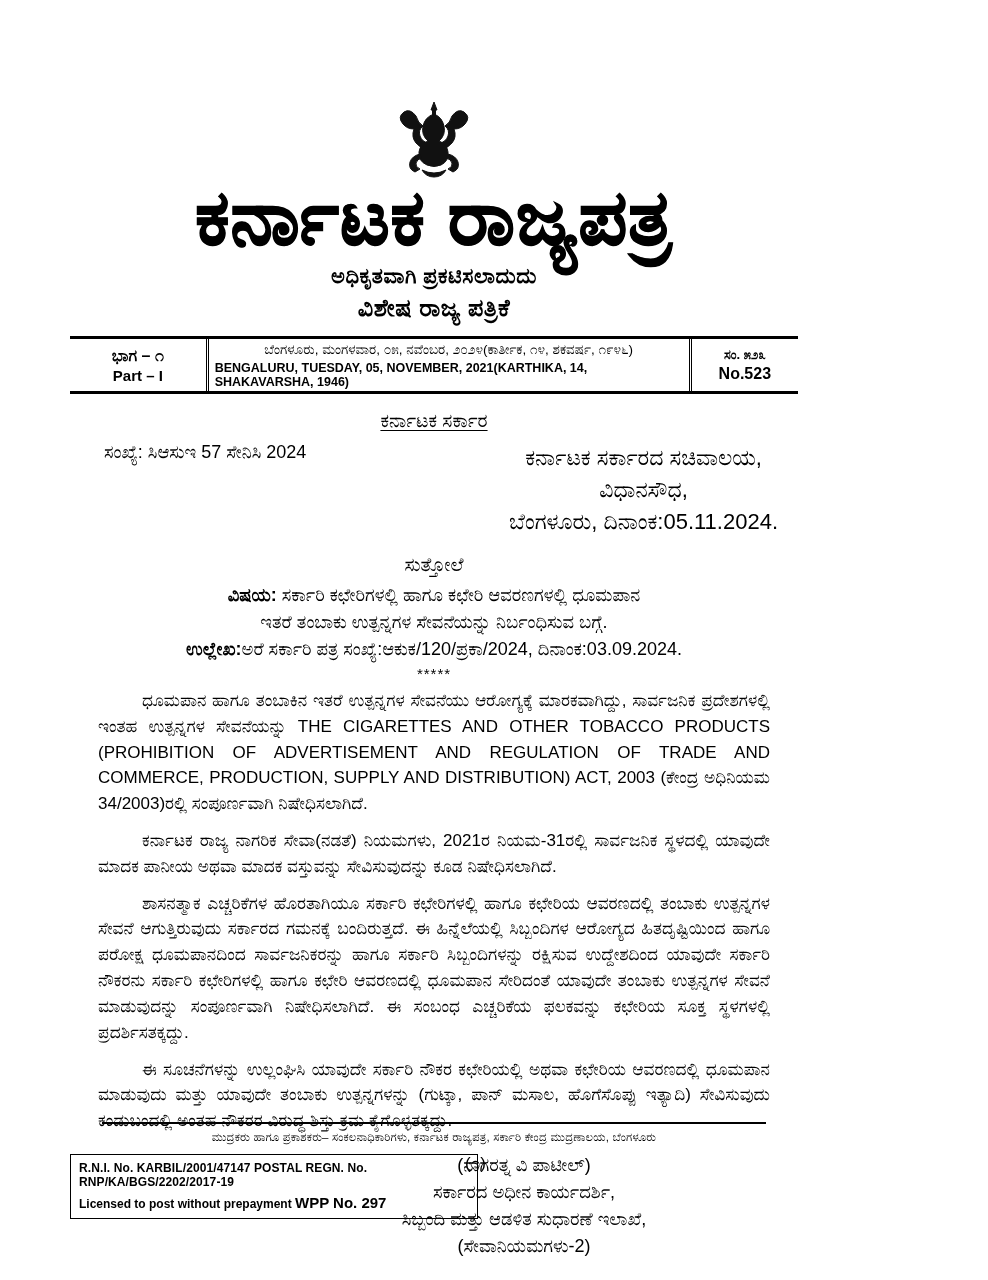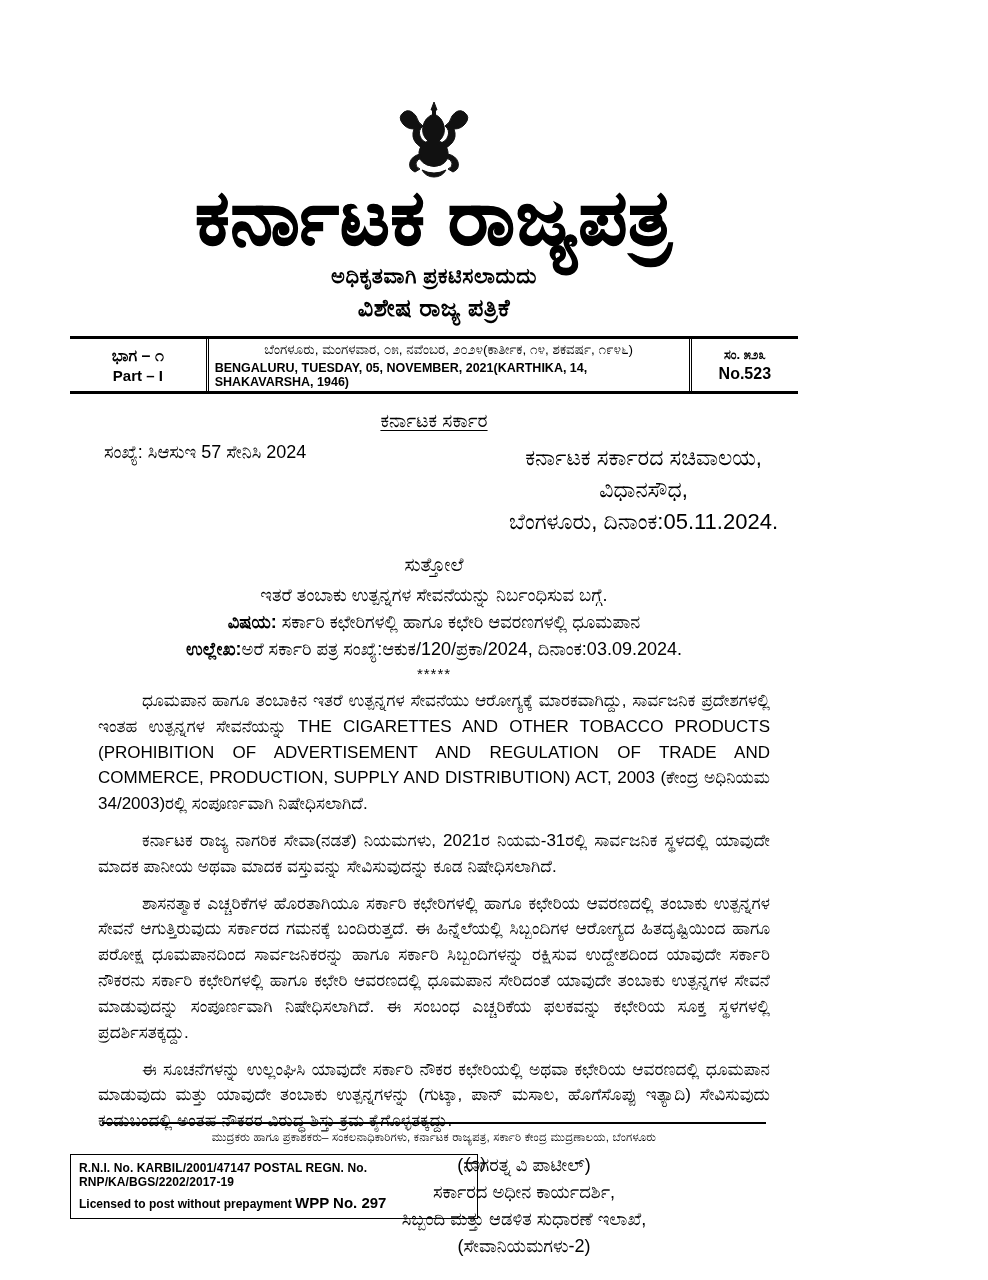--- a/index.html
+++ b/index.html
@@ -254,25 +254,25 @@
     <div class="ref-right">
       <div>ಕರ್ನಾಟಕ ಸರ್ಕಾರದ ಸಚಿವಾಲಯ,</div>
       <div>ವಿಧಾನಸೌಧ,</div>
       <div>ಬೆಂಗಳೂರು, ದಿನಾಂಕ:05.11.2024.</div>
     </div>
   </div>
 
   <div class="circular-title">ಸುತ್ತೋಲೆ</div>
 
   <div class="subject-block">
-    <div>ಇತರೆ ತಂಬಾಕು ಉತ್ಪನ್ನಗಳ ಸೇವನೆಯನ್ನು ನಿರ್ಬಂಧಿಸುವ ಬಗ್ಗೆ.</div>
     <div>
       <span class="lbl">ವಿಷಯ:</span>
       <span>ಸರ್ಕಾರಿ ಕಛೇರಿಗಳಲ್ಲಿ ಹಾಗೂ ಕಛೇರಿ ಆವರಣಗಳಲ್ಲಿ ಧೂಮಪಾನ</span>
     </div>
+    <div>ಇತರೆ ತಂಬಾಕು ಉತ್ಪನ್ನಗಳ ಸೇವನೆಯನ್ನು ನಿರ್ಬಂಧಿಸುವ ಬಗ್ಗೆ.</div>
     <div>
       <span class="lbl">ಉಲ್ಲೇಖ:</span><span>ಅರೆ ಸರ್ಕಾರಿ ಪತ್ರ ಸಂಖ್ಯೆ:ಆಕುಕ/120/ಪ್ರಕಾ/2024, ದಿನಾಂಕ:03.09.2024.</span>
     </div>
   </div>
 
   <div class="stars">*****</div>
 
   <div class="body-text">
     <p class="para">ಧೂಮಪಾನ ಹಾಗೂ ತಂಬಾಕಿನ ಇತರೆ ಉತ್ಪನ್ನಗಳ ಸೇವನೆಯು ಆರೋಗ್ಯಕ್ಕೆ ಮಾರಕವಾಗಿದ್ದು, ಸಾರ್ವಜನಿಕ ಪ್ರದೇಶಗಳಲ್ಲಿ ಇಂತಹ ಉತ್ಪನ್ನಗಳ ಸೇವನೆಯನ್ನು THE CIGARETTES AND OTHER TOBACCO PRODUCTS (PROHIBITION OF ADVERTISEMENT AND REGULATION OF TRADE AND COMMERCE, PRODUCTION, SUPPLY AND DISTRIBUTION) ACT, 2003 (ಕೇಂದ್ರ ಅಧಿನಿಯಮ 34/2003)ರಲ್ಲಿ ಸಂಪೂರ್ಣವಾಗಿ ನಿಷೇಧಿಸಲಾಗಿದೆ.</p>
     <p class="para">ಕರ್ನಾಟಕ ರಾಜ್ಯ ನಾಗರಿಕ ಸೇವಾ(ನಡತೆ) ನಿಯಮಗಳು, 2021ರ ನಿಯಮ-31ರಲ್ಲಿ ಸಾರ್ವಜನಿಕ ಸ್ಥಳದಲ್ಲಿ ಯಾವುದೇ ಮಾದಕ ಪಾನೀಯ ಅಥವಾ ಮಾದಕ ವಸ್ತುವನ್ನು ಸೇವಿಸುವುದನ್ನು ಕೂಡ ನಿಷೇಧಿಸಲಾಗಿದೆ.</p>

